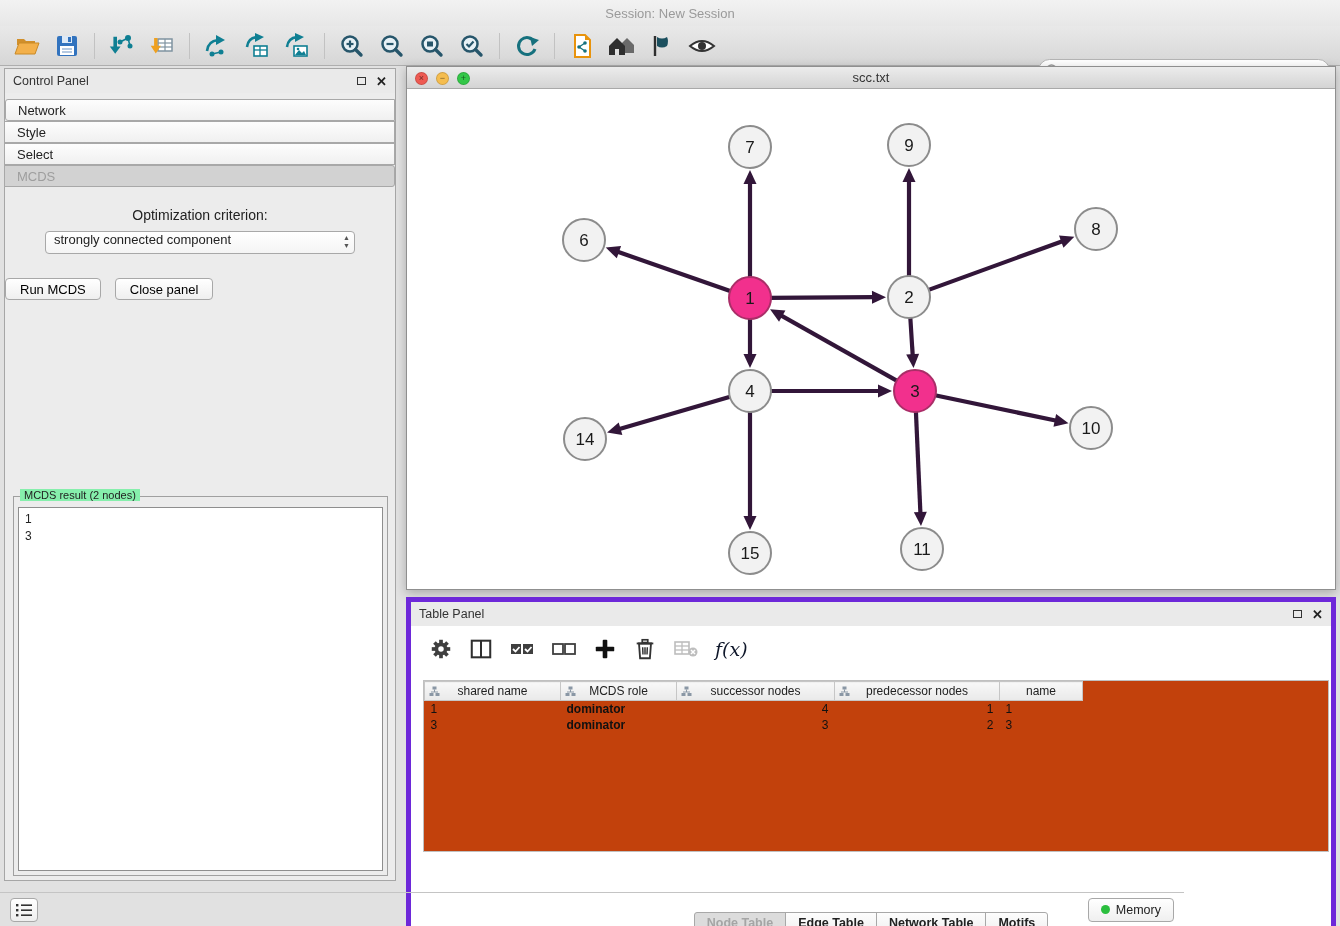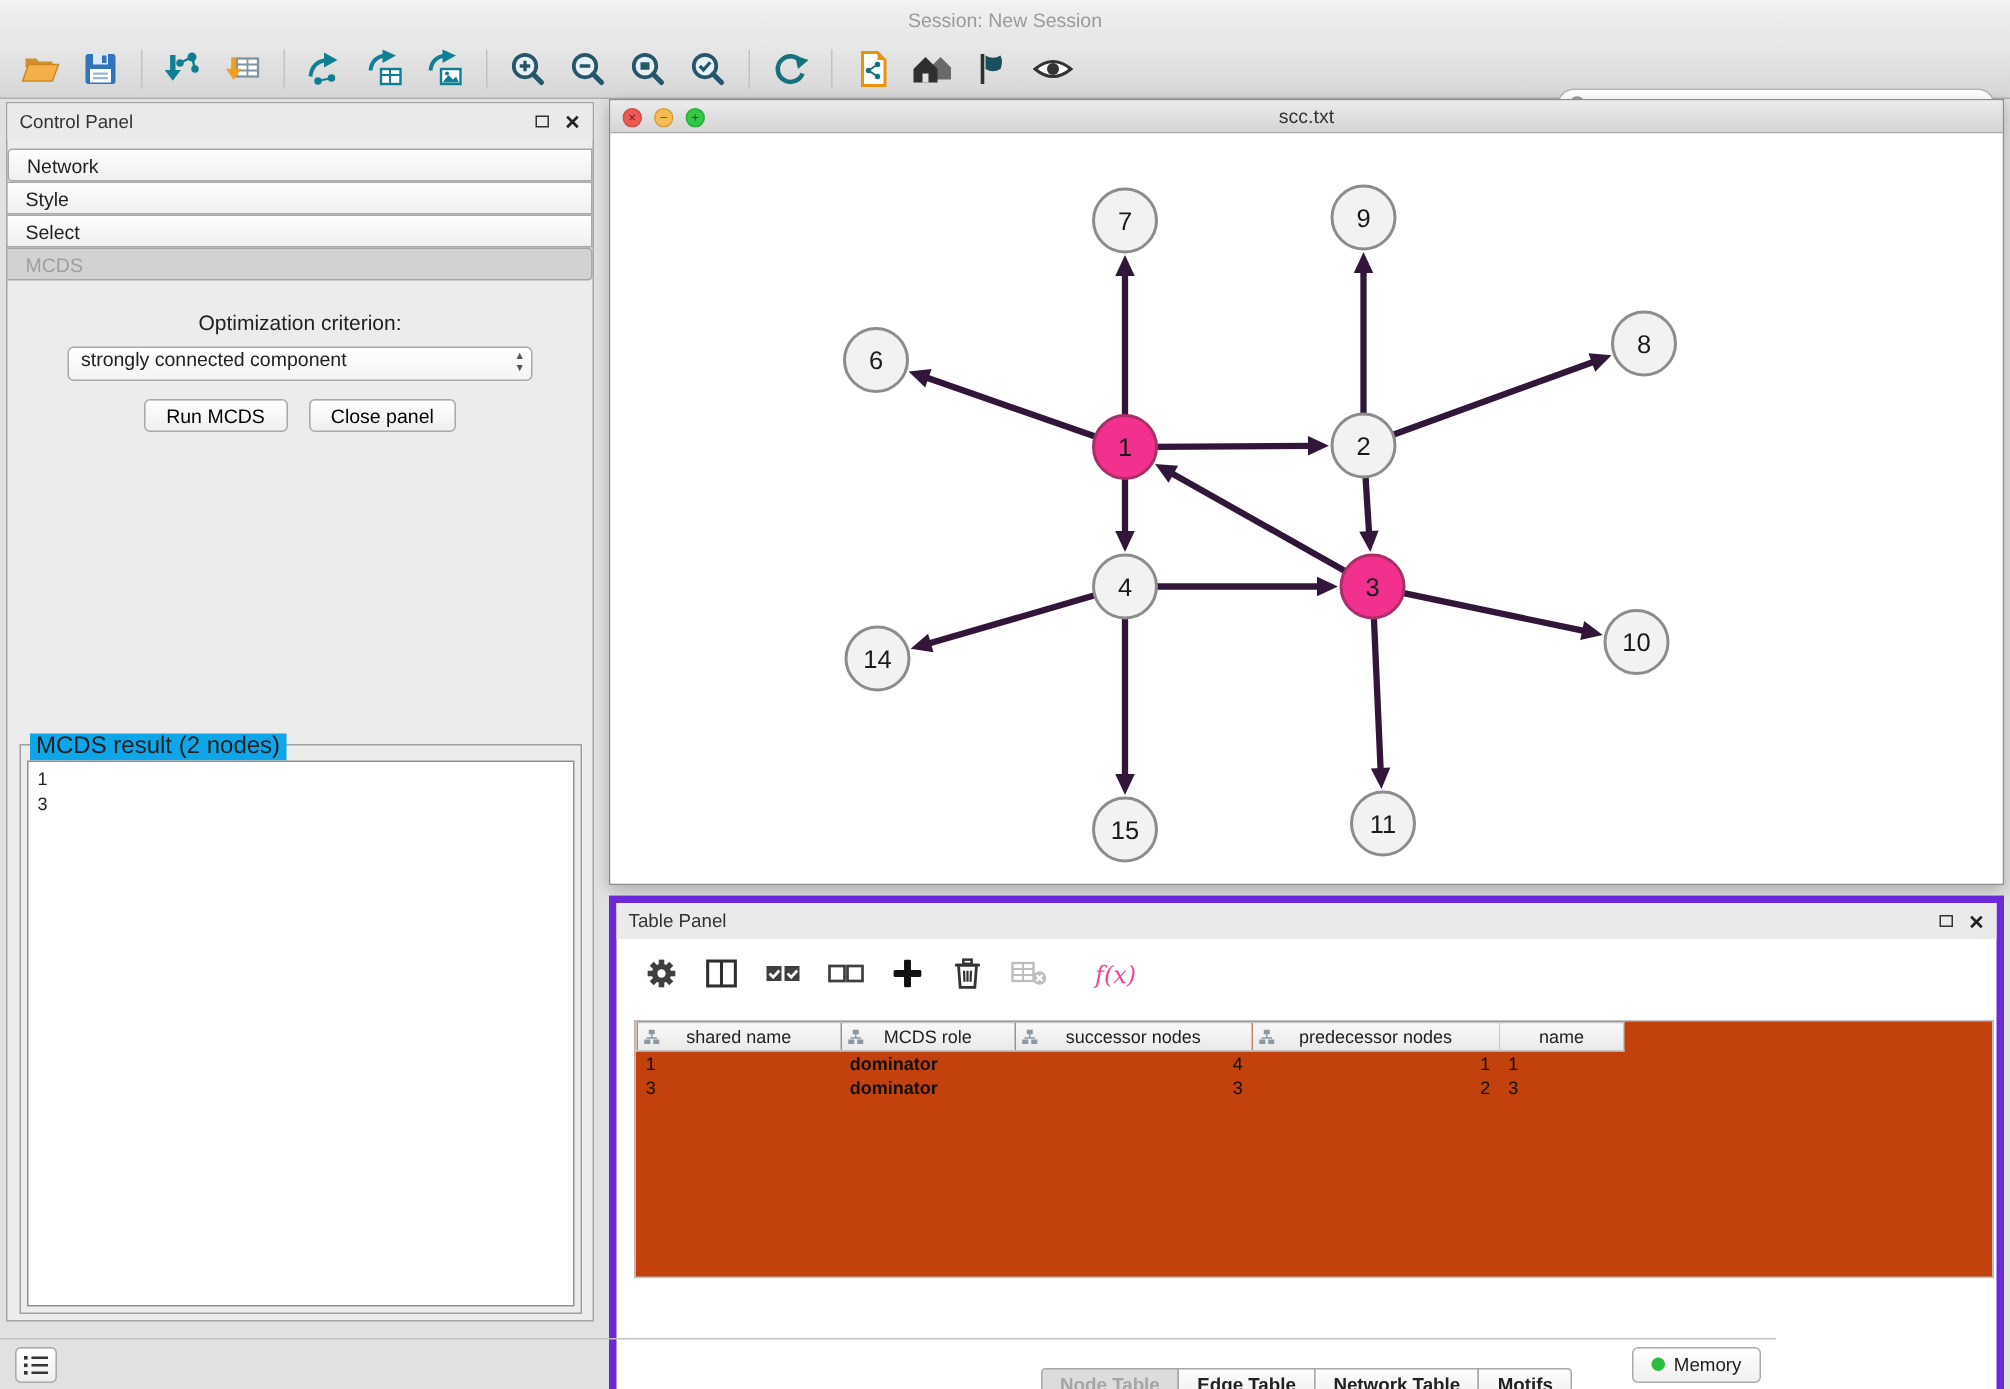--- a/index.html
+++ b/index.html
@@ -31,46 +31,46 @@
   .cp-tabs { display:flex; justify-content:center; margin-top:6px;flex-direction:column; }
   .cp-tab { height:22px; padding:0 12px; font-size:13px; color:#222; background:linear-gradient(#fdfdfd,#f0f0f0);
     border:1px solid #a8a8a8; margin-left:-1px; display:flex; align-items:center; font-family:"Liberation Sans", sans-serif; }
   .cp-tab.first { border-radius:3px 0 0 3px; margin-left:0; }
   .cp-tab.last { border-radius:0 3px 3px 0; }
   .cp-tab.active { background:#d2d2d2; color:#9e9e9e; }
   .opt-label { text-align:center; margin-top:20px; font-size:14px; }
   .dropdown { position:relative; margin:8px 40px 0 40px; height:23px; background:linear-gradient(#ffffff,#f4f4f4);
     border:1px solid #a8a8a8; border-radius:4px; display:flex; padding-left:8px; font-size:13px; }
   .dropdown .stepper { position:absolute; right:4px; top:2px; font-size:7px; color:#555; line-height:8px; text-align:center; }
-  .btn-row { display:flex; justify-content:center; gap:14px; margin-top:12px; }
+  .btn-row { display:flex; justify-content:flex-start; gap:14px; margin-top:24px; }
   .push-btn { height:22px; padding:0 14px; font-size:13px; background:linear-gradient(#ffffff,#efefef);
     border:1px solid #a8a8a8; border-radius:4px; font-family:"Liberation Sans", sans-serif; }
   .result-box { position:absolute; left:8px; top:427px; width:375px; height:380px;
     border:1px solid #a0a0a0; background:#ececec; }
-  .result-legend { position:absolute; top:-8px; left:6px; background:#0ea5e9; padding:0 4px; font-size:16px; }
+  .result-legend { position:absolute; top:-8px; left:6px; background:#86efac; padding:0 4px; font-size:11px; }
   .result-text { position:absolute; left:4px; right:4px; top:10px; bottom:4px; background:#fff;
     border:1px solid #8e8e8e; padding:3px 6px; font-size:12px; line-height:17px; white-space:pre-line; overflow:auto; }
 
   
   .network-window { position:absolute; left:406px; top:66px; width:930px; height:524px;
     border:1px solid #8f8f8f; background:#fff; box-shadow:0 3px 10px rgba(0,0,0,0.25); }
   .net-titlebar { height:22px; background:linear-gradient(#ececec,#d4d4d4); border-bottom:1px solid #a9a9a9;
     position:relative; display:flex; align-items:center; justify-content:center; font-size:13px; color:#333; }
   .traffic { position:absolute; left:8px; top:0; height:22px; display:flex; align-items:center; gap:8px; }
   .light { width:13px; height:13px; border-radius:50%; display:flex; align-items:center; justify-content:center;
     font-size:9px; line-height:1; color:rgba(0,0,0,0.55); border:1px solid rgba(0,0,0,0.15); }
   .light.red { background:#ee5a52; } .light.yellow { background:#f5bd4f; } .light.green { background:#33c748; }
   .net-canvas { position:absolute; left:0; top:22px; width:928px; height:500px; background:#fff; }
 
   
   .table-panel { position:absolute; left:406px; top:597px; width:930px; height:348px;
     background:#ffffff; border:5px solid #6d28d9; }
   .tp-toolbar { height:46px; display:flex; align-items:center; padding-left:18px; gap:16px; }
   .tp-ico { display:flex; align-items:center; justify-content:center; }
-  .fx-label { font-family:"DejaVu Serif", serif; font-style:italic; font-size:16px; color:#ec4899;margin-left:15px; }
+  .fx-label { font-family:"DejaVu Serif", serif; font-style:italic; font-size:19px; color:#0f172a; }
   .tp-table-wrap { position:absolute; left:12px; top:78px; width:906px; height:172px; background:#c2410c; border:1px solid #c0c0c0; overflow:hidden; }
   table.node-table { border-collapse:collapse; table-layout:fixed; font-size:12px; }
   table.node-table th { height:19px; background:linear-gradient(#f8f8f8,#e9e9e9); border:1px solid #c6c6c6;
     font-weight:normal; color:#222; font-size:12px; position:relative; text-align:center; }
   table.node-table th .th-ico { position:absolute; left:4px; top:4px; }
   table.node-table td { height:16px; padding:0 6px; color:#111; }
   .c0 { width:136px; } .c1 { width:116px;font-weight:bold; } .c2 { width:158px; } .c3 { width:165px; } .c4 { width:83px; }
   td.num-r { text-align:right; padding-right:16px; }
   .tp-tabs { position:absolute; left:0; right:0; bottom:6px; display:flex; justify-content:center; }
   .tp-tab { height:22px; padding:0 12px; font-size:12.5px; background:linear-gradient(#fdfdfd,#f0f0f0);

